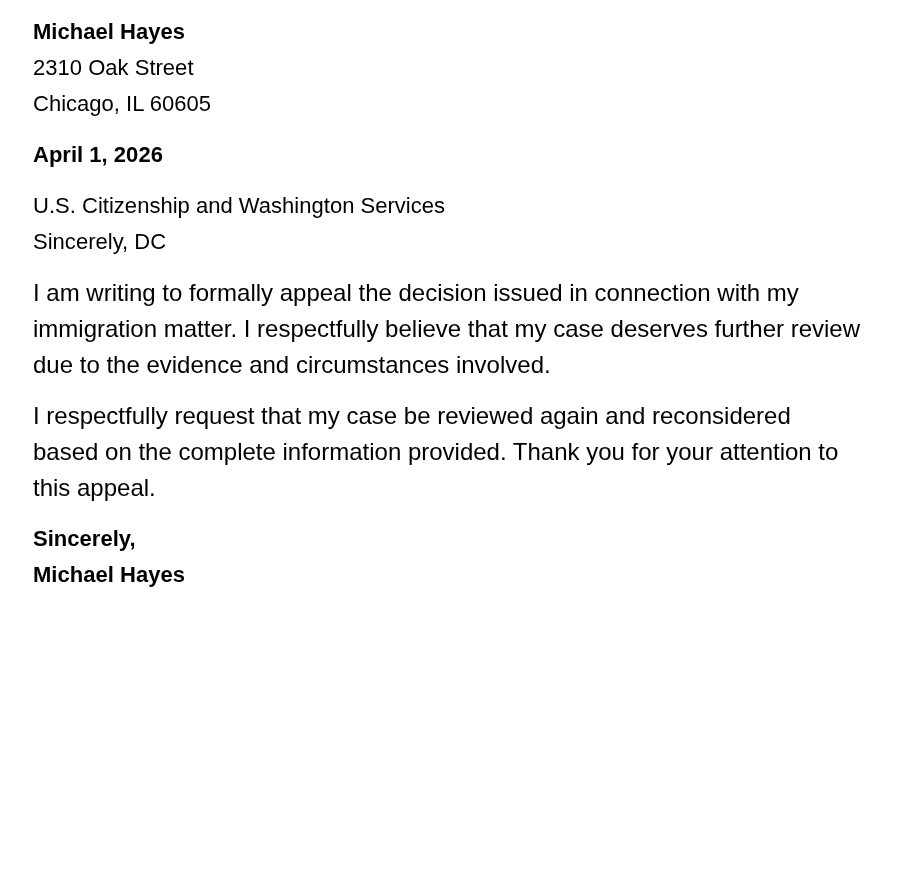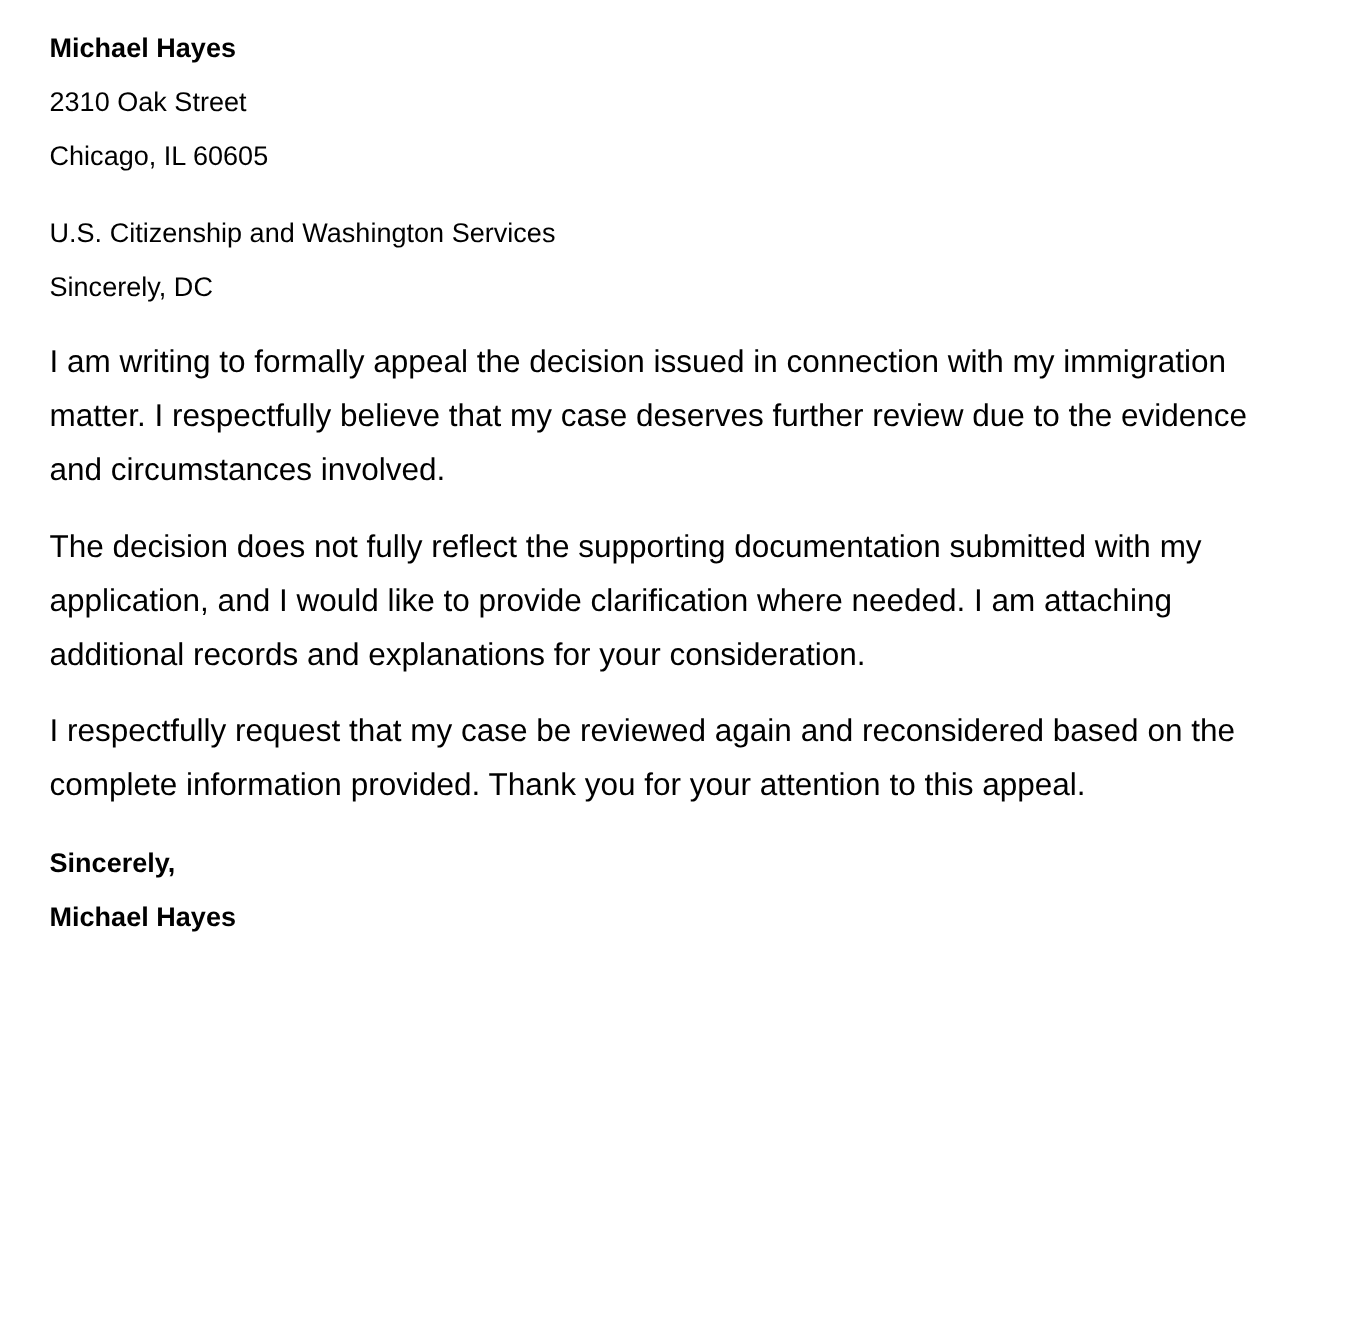--- a/index.html
+++ b/index.html
@@ -23,59 +23,61 @@
     background: #ffffff;
   }
   .block {
     margin: 0 0 15px 0;
     padding: 0;
   }
   .block:last-child {
     margin-bottom: 4px;
   }
   .line {
-    font-size: 18px;
+    font-size: 22px;
     line-height: 36px;
     font-weight: 400;
     letter-spacing: 0.02px;
     white-space: normal;
   }
   .line.bold {
     font-weight: 700;
   }
   .para {
-    font-size: 21px;
+    font-size: 24px;
     line-height: 36px;
     font-weight: 400;
     text-align: left;
     max-width: 828px;
   }
 </style>
 </head>
 <body>
 
 <div class="letter">
 
   <div class="block">
     <div class="line bold">Michael Hayes</div>
     <div class="line">2310 Oak Street</div>
     <div class="line">Chicago, IL 60605</div>
   </div>
 
+  <div class="block">
+    <div class="line bold">April 1, 2026</div>
+  </div>
 
   <div class="block">
     <div class="line">U.S. Citizenship and Washington Services</div>
     <div class="line">Sincerely, DC</div>
   </div>
 
 
 
   <div class="block para">I am writing to formally appeal the decision issued in connection with my immigration matter. I respectfully believe that my case deserves further review due to the evidence and circumstances involved.</div>
 
-  <div class="block para">The decision does not fully reflect the supporting documentation submitted with my application, and I would like to provide clarification where needed. I am attaching additional records and explanations for your consideration.</div>
 
   <div class="block para">I respectfully request that my case be reviewed again and reconsidered based on the complete information provided. Thank you for your attention to this appeal.</div>
 
   <div class="block">
     <div class="line bold">Sincerely,</div>
     <div class="line bold">Michael Hayes</div>
   </div>
 
 </div>
 

